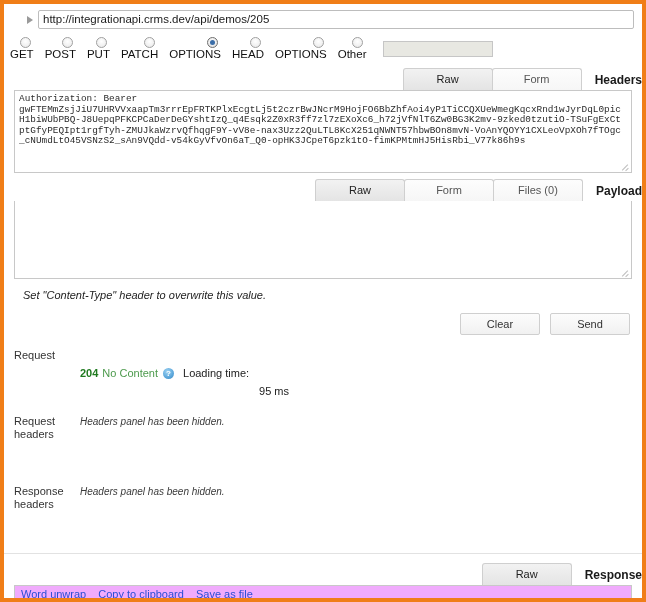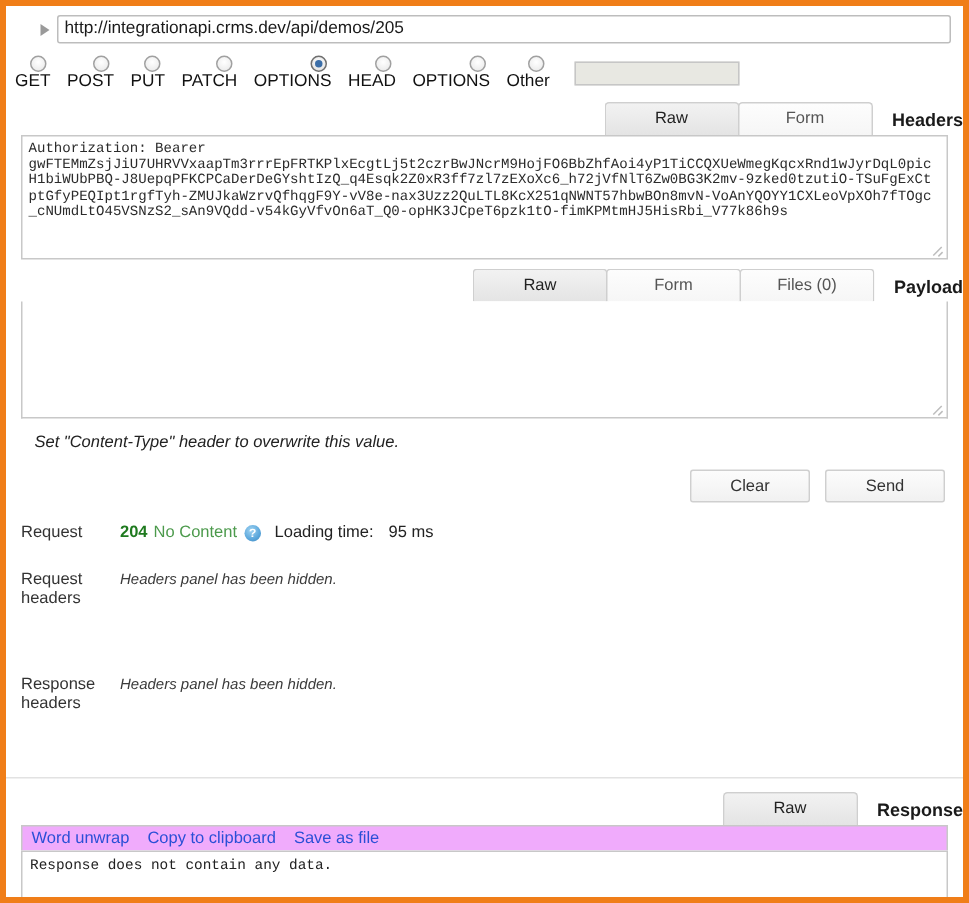--- a/index.html
+++ b/index.html
@@ -305,21 +305,21 @@
     background: radial-gradient(circle at 40% 33%, #9fd3f2 0%, #5aa6db 60%, #3e86bd 100%);
     color: #fff;
     font-size: 8px;
     line-height: 11px;
     text-align: center;
     margin: 0 9px 0 5px;
     font-weight: bold;
     cursor: pointer;
   }
   .lt-label { color: #222; }
-  .lt-value { margin-left: 10px; color: #222; }
+  .lt-value { margin-left: 10px; color: #222; margin-top: 36px; }
   .hidden-note {
     font-style: italic;
     font-size: 10px;
     color: #3a3a3a;
   }
   .info-row.headers-row .info-value { padding-top: 1px; }
 
   
   .resp-sep {
     border-top: 1px solid #e2e2e2;

